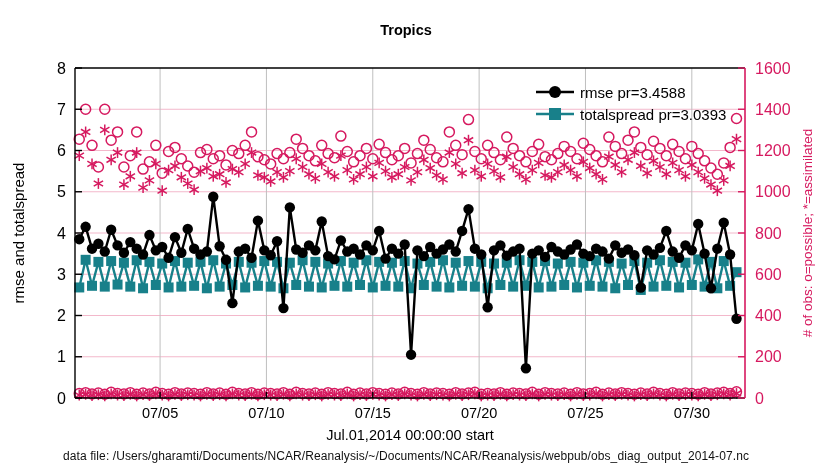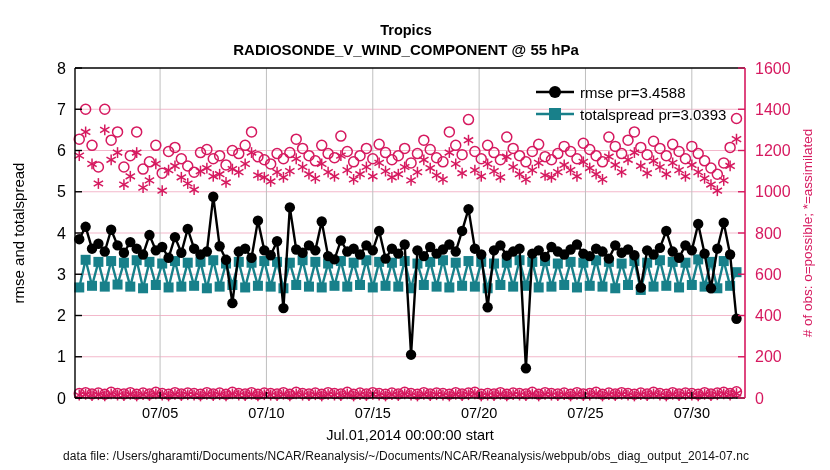--- a/index.html
+++ b/index.html
@@ -17,21 +17,20 @@
   .axlab-r{font-size:13.5px;fill:#d6195f;}
   .xlab{font-size:14.5px;fill:#000;}
   .legtxt{font-size:15px;fill:#000;}
   .foot{position:absolute;width:100%;text-align:center;top:449px;font-size:12px;color:#111;letter-spacing:.1px;}
 </style>
 </head>
 <body>
 
 <div id="root">
   <div class="ttl" id="title-1">Tropics</div>
-  <div class="ttl" id="title-2">RADIOSONDE_V_WIND_COMPONENT @ 55 hPa</div>
   <svg id="plot-svg" width="830" height="470">
       <g>
         <line x1="75" x2="745" y1="356.75" y2="356.75" stroke="#f3b8cb" stroke-width="1"></line>
         <line x1="75" x2="745" y1="315.5" y2="315.5" stroke="#f3b8cb" stroke-width="1"></line>
         <line x1="75" x2="745" y1="274.25" y2="274.25" stroke="#f3b8cb" stroke-width="1"></line>
         <line x1="75" x2="745" y1="233" y2="233" stroke="#f3b8cb" stroke-width="1"></line>
         <line x1="75" x2="745" y1="191.75" y2="191.75" stroke="#f3b8cb" stroke-width="1"></line>
         <line x1="75" x2="745" y1="150.5" y2="150.5" stroke="#f3b8cb" stroke-width="1"></line>
         <line x1="75" x2="745" y1="109.25" y2="109.25" stroke="#f3b8cb" stroke-width="1"></line>
       </g>

